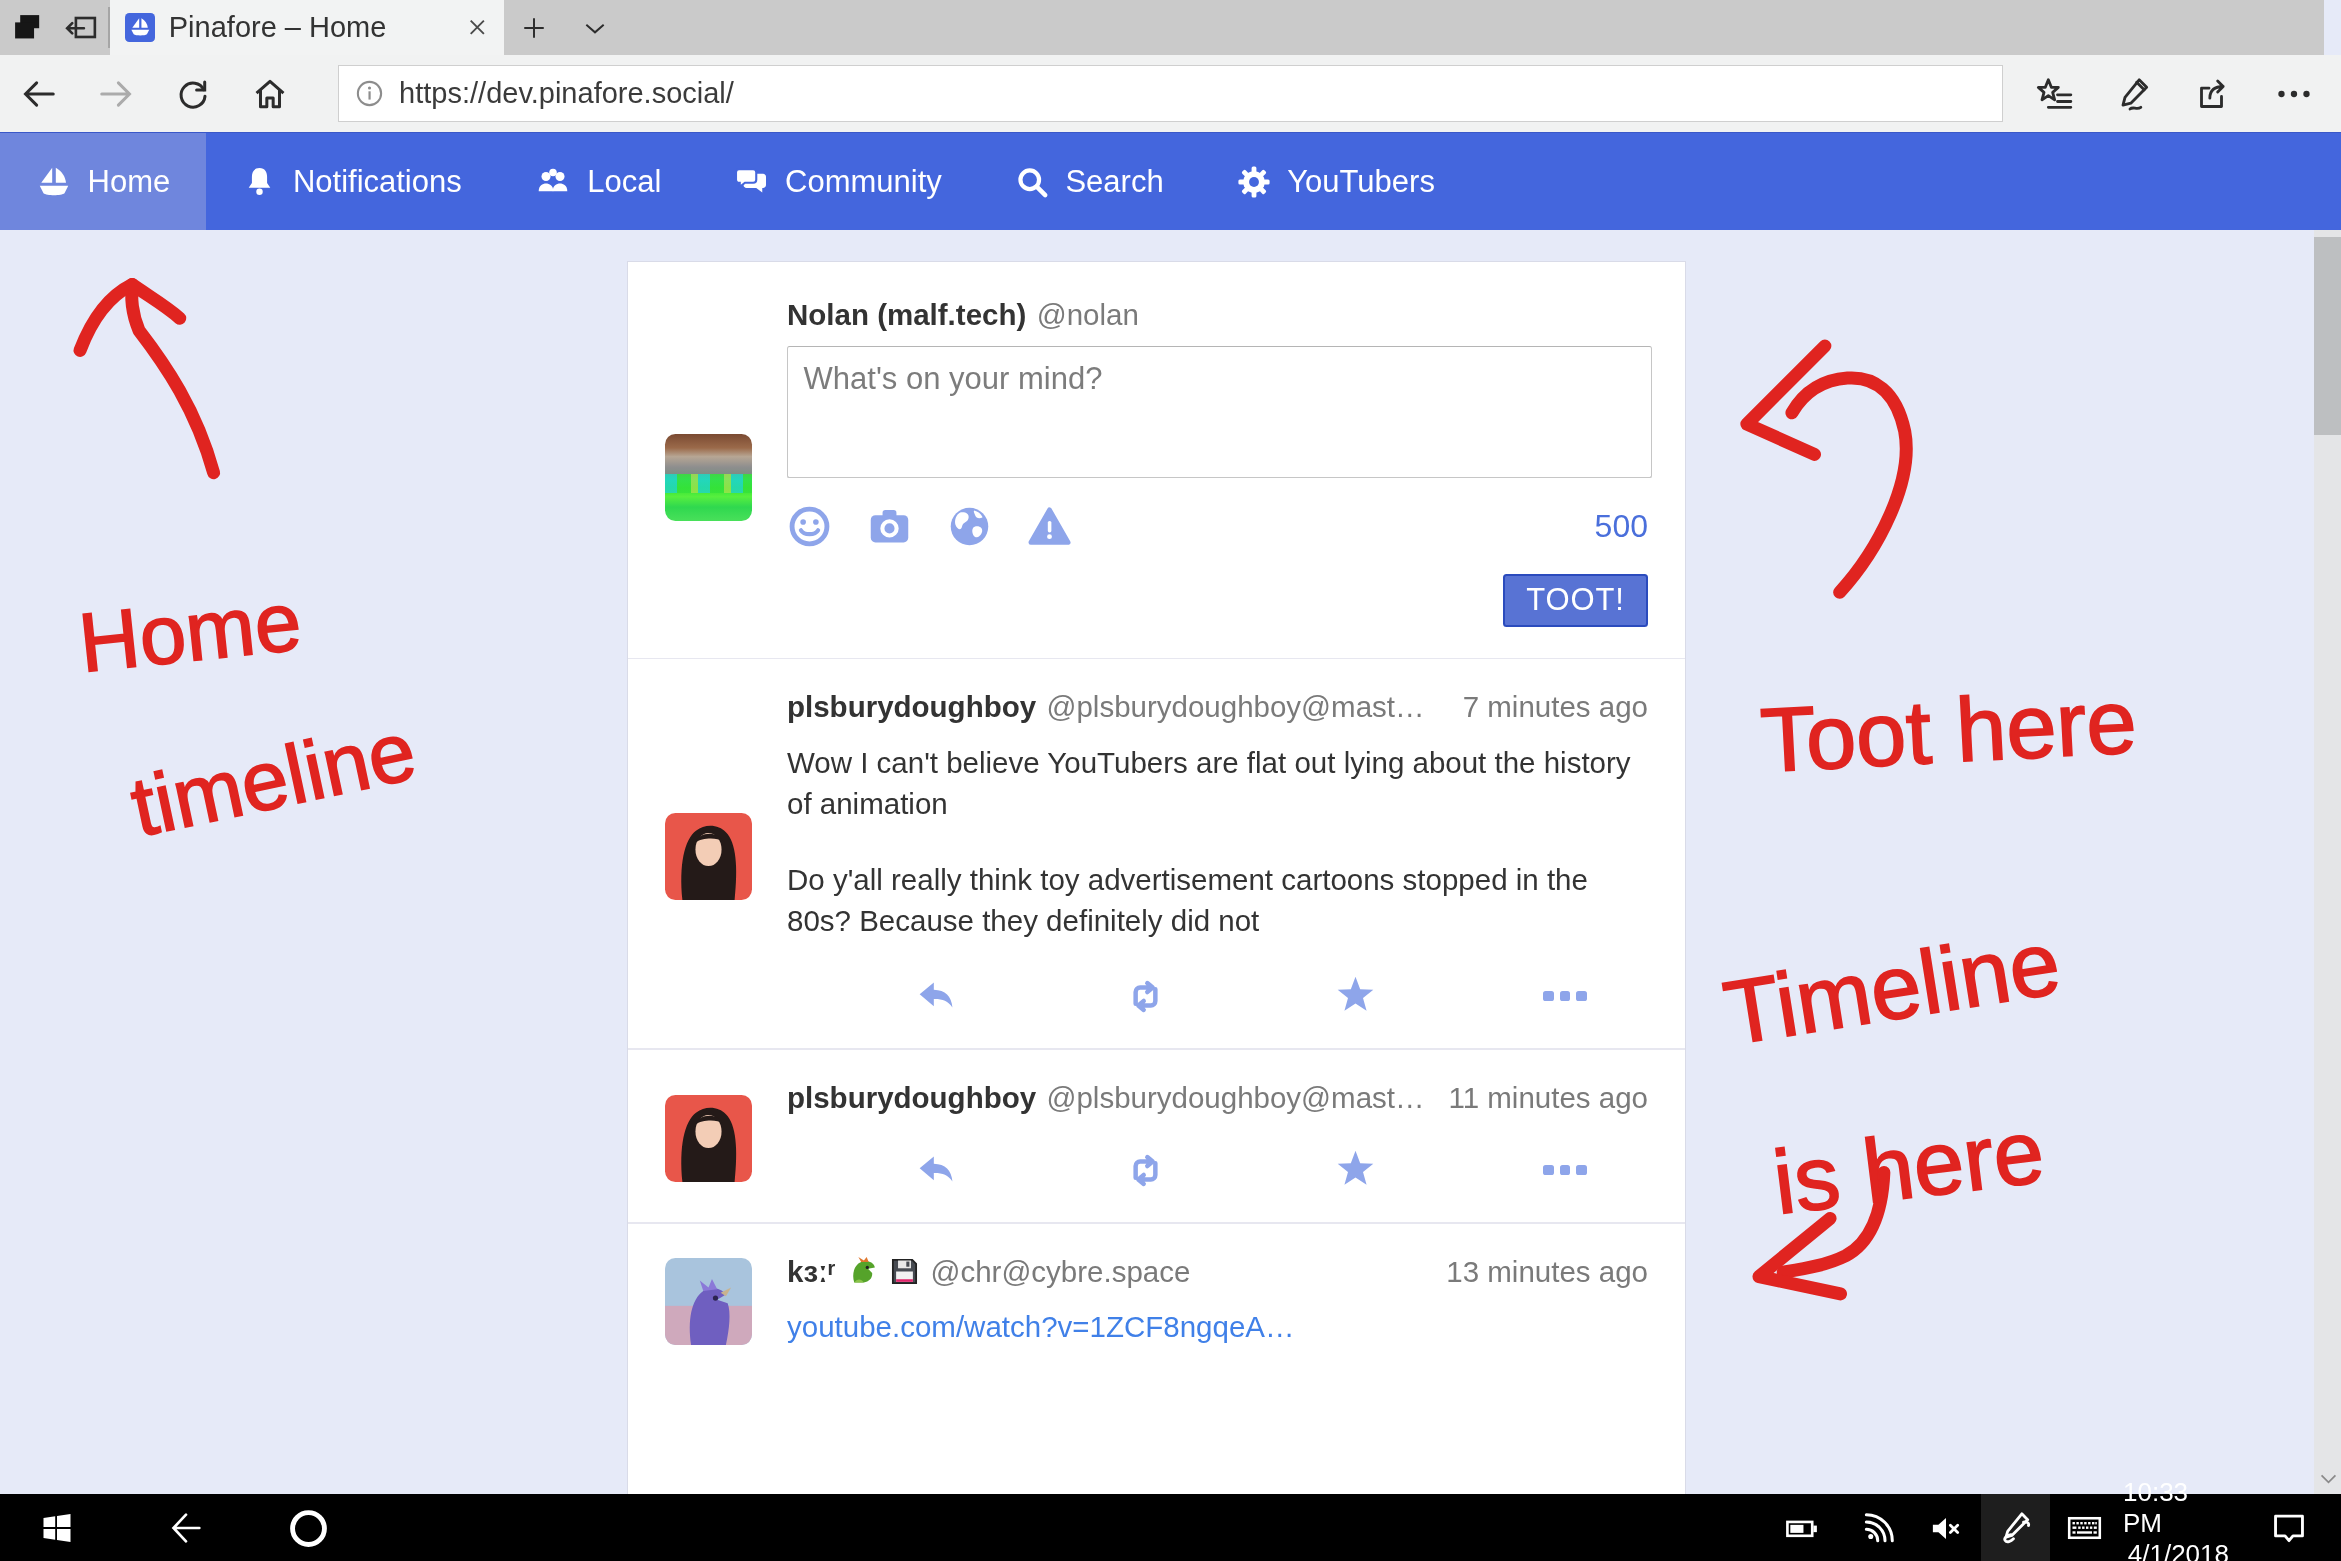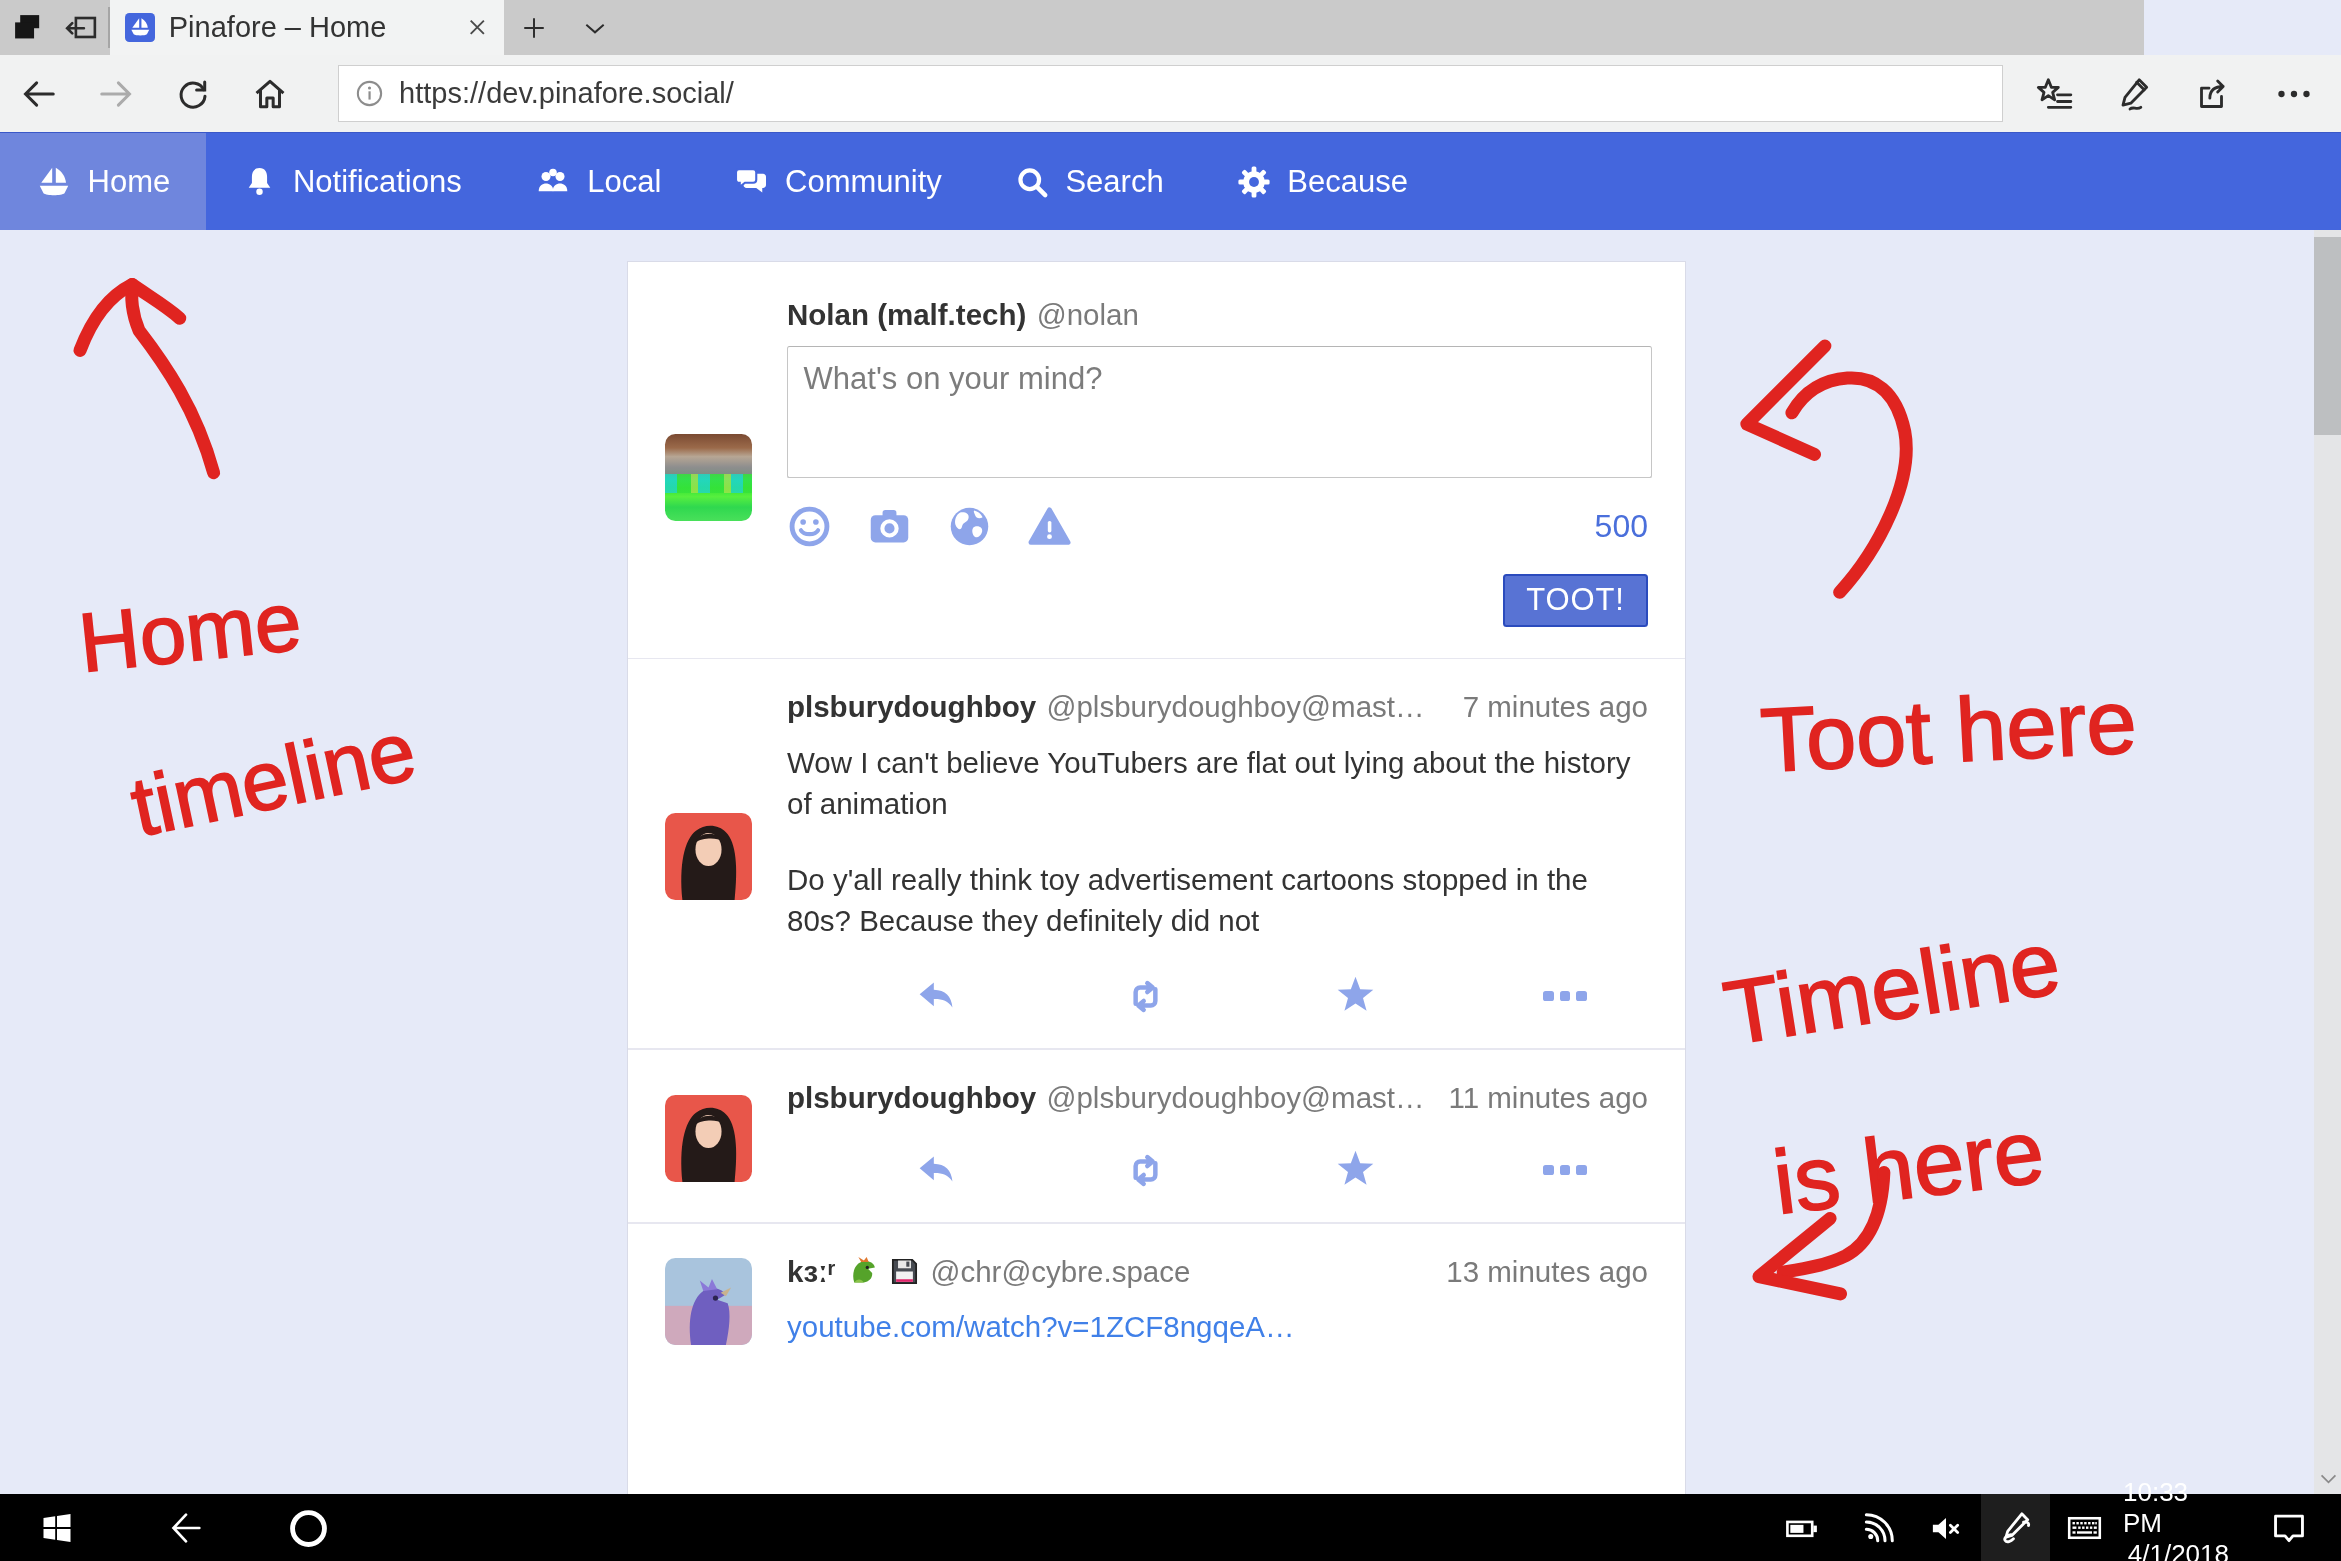--- a/index.html
+++ b/index.html
@@ -4,21 +4,21 @@
 <style>
   html,body{margin:0;padding:0;}
   body{
     width:2342px;height:1561px;overflow:hidden;position:relative;
     font-family:"Liberation Sans",sans-serif;background:#e6eaf8;
     -webkit-font-smoothing:antialiased;
   }
   svg{display:block;}
 
   
-  .tabstrip{position:absolute;left:0;top:0;width:2144px;height:55px;background:#cacaca;display:flex;align-items:stretch;}
+  .tabstrip{position:absolute;left:0;top:0;width:2324px;height:55px;background:#cacaca;display:flex;align-items:stretch;}
   .strip-btn{width:54px;display:flex;align-items:center;justify-content:center;}
   .strip-sep{width:1.7px;background:#a5a5a5;margin:7px 0;}
   .tab{width:363px;background:#f2f3f3;display:flex;align-items:center;padding:0 15.6px;gap:14px;}
   .tab-title{font-size:29px;color:#333;flex:1;white-space:nowrap;overflow:hidden;}
   .favicon{width:29.5px;height:29.5px;border-radius:4.3px;background:#4466dd;display:flex;align-items:center;justify-content:center;flex:none;}
   .newtab,.tabchev{width:61px;display:flex;align-items:center;justify-content:center;}
 
   
   .toolbar{position:absolute;left:0;top:55px;width:2342px;height:77px;background:#f1f2f2;display:flex;align-items:center;}
   .tb-btn{width:77px;height:77px;display:flex;align-items:center;justify-content:center;}
@@ -230,21 +230,21 @@
         <rect x="10.4" y="1.6" width="3.2" height="4.2" rx="1" transform="rotate(45 12 12)"></rect>
         <rect x="10.4" y="1.6" width="3.2" height="4.2" rx="1" transform="rotate(90 12 12)"></rect>
         <rect x="10.4" y="1.6" width="3.2" height="4.2" rx="1" transform="rotate(135 12 12)"></rect>
         <rect x="10.4" y="1.6" width="3.2" height="4.2" rx="1" transform="rotate(180 12 12)"></rect>
         <rect x="10.4" y="1.6" width="3.2" height="4.2" rx="1" transform="rotate(225 12 12)"></rect>
         <rect x="10.4" y="1.6" width="3.2" height="4.2" rx="1" transform="rotate(270 12 12)"></rect>
         <rect x="10.4" y="1.6" width="3.2" height="4.2" rx="1" transform="rotate(315 12 12)"></rect>
       </g>
       <circle cx="12" cy="12" r="3.3" fill="#4466dd"></circle>
     </svg>
-    <span>Because</span>
+    <span>YouTubers</span>
   </div>
 </div>
 
 <div class="page">
   <div class="card">
 
     <div class="compose media">
       <div class="avatar" style="background:
              linear-gradient(180deg,#7a4a32 0%,#9b6a4a 16%,#b7a694 26%,#8e8e8e 38%,#7f8d84 46%,#27d8a8 52%,#30e430 62%,#57ef3f 72%,#2fd84f 84%,#49e05a 100%);">
         <div style="width:100%;height:22%;margin-top:46%;background:repeating-linear-gradient(90deg,#22d6c0 0 12px,#35e23a 12px 26px,#9be24a 26px 33px);opacity:.85;"></div>

